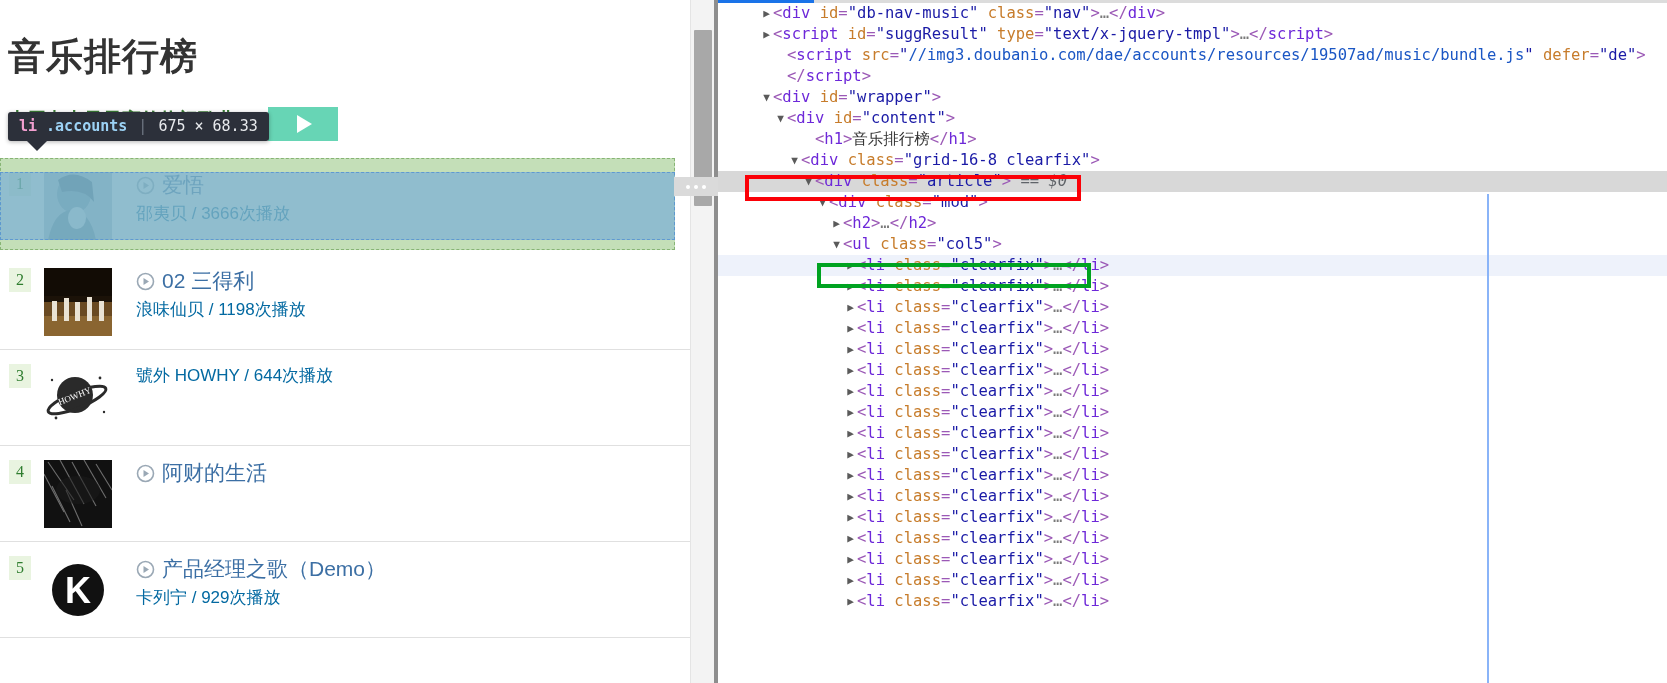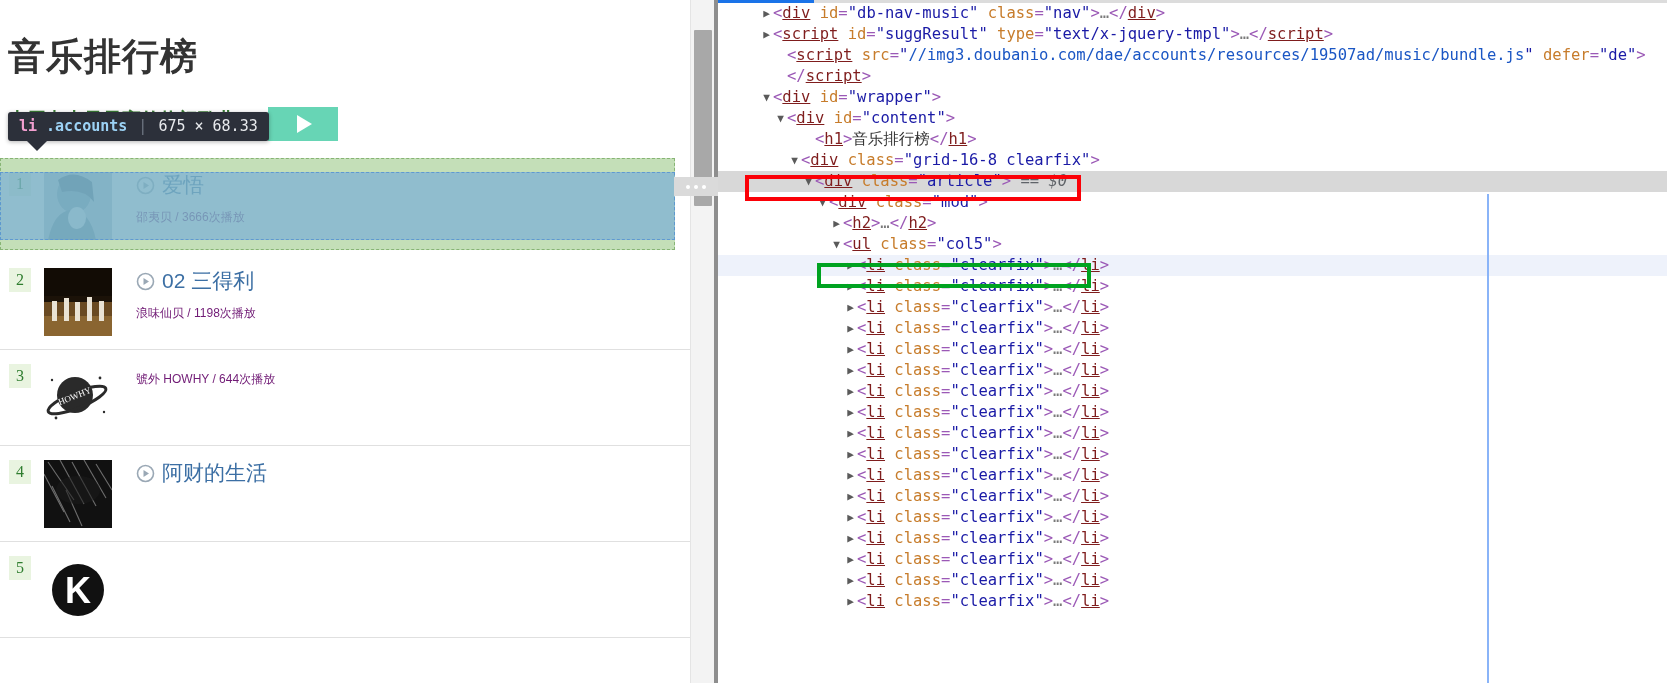--- a/index.html
+++ b/index.html
@@ -73,22 +73,22 @@
   .song-title-line {
     display: flex; align-items: center; gap: 7px;
     height: 30px;
   }
   .pl-ico { flex: 0 0 auto; }
   .song-title {
     font-size: 21px; color: #3c6fa4; line-height: 1.1;
     white-space: nowrap;
   }
   .song-sub {
-    margin-top: 10px;
-    font-size: 12px; color: #701a75; line-height: 1.2;
+    margin-top: 4px;
+    font-size: 17px; color: #0369a1; line-height: 1.2;
     white-space: nowrap;
   }
 
   
   #hl-margin {
     position: absolute; left: 0; top: 158px;
     width: 675px; height: 92px;
     background: rgba(147, 196, 125, 0.55);
     outline: 1px dashed rgba(120,170,100,0.8);
     outline-offset: -1px;
@@ -179,21 +179,21 @@
   .dt-row.selected { background: #d8d8d8; }
   .dt-row.hovered  { background: #eef2fb; }
   .dt-ind { display: inline-block; }
   .tw {
     display: inline-block; width: 13px;
     color: #5a5a5a; font-size: 11px;
     text-align: center; vertical-align: middle;
   }
   .tw.spacer { color: transparent; }
   .pn { color: #9b59b6; }        
-  .tag { color: #7f1d1d; text-decoration: underline; }       
+  .tag { color: #6d28d9; }       
   .attr { color: #c77c2b; }      
   .val { color: #1a1aa6; }       
   .txt { color: #333; }          
   .ell { color: #7a7a7a; }       
   .lnk { color: #1a56c4; }
   .dollar { color: #5f6368; font-style: italic; }
   .cjk { font-family: "DejaVu Sans","Liberation Sans",sans-serif; color:#333; }
 
   
   #guide-line {
@@ -349,20 +349,30 @@
         </div>
 
         <div class="song-row">
           <div class="rank">5</div>
           <div class="thumb" style="background:#fff">
             <svg width="68" height="68" viewBox="0 0 68 68">
               <rect width="68" height="68" fill="#ffffff"></rect>
               <circle cx="34" cy="34" r="26" fill="#111111"></circle>
               <text x="34" y="47" font-size="36" font-weight="bold" fill="#ffffff" text-anchor="middle" font-family="Liberation Sans, sans-serif">K</text>
             </svg>
+          </div>
+          <div class="song-meta">
+            <div class="song-title-line">
+              <svg class="pl-ico" width="19" height="19" viewBox="0 0 19 19">
+                <circle cx="9.5" cy="9.5" r="8" fill="none" stroke="#9aa8b5" stroke-width="1.6"></circle>
+                <path d="M7.5 6 L13 9.5 L7.5 13 Z" fill="#9aa8b5"></path>
+              </svg>
+              <span class="song-title">产品经理之歌（Demo）</span>
+            </div>
+            <div class="song-sub">卡列宁 / 929次播放</div>
           </div>
         </div>
 
       </div>
 
       <div id="hl-margin"></div>
       <div id="hl-content"></div>
 
       <div id="hl-tooltip">
         <span class="tt-tag">li</span>

